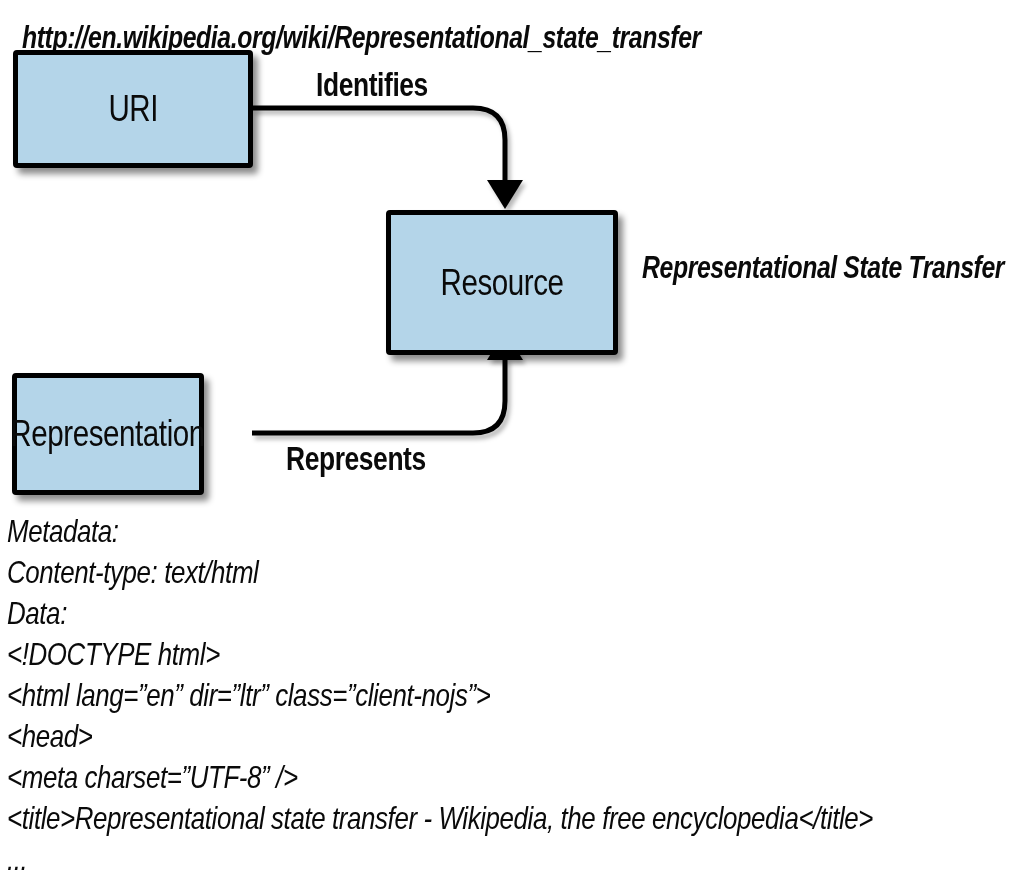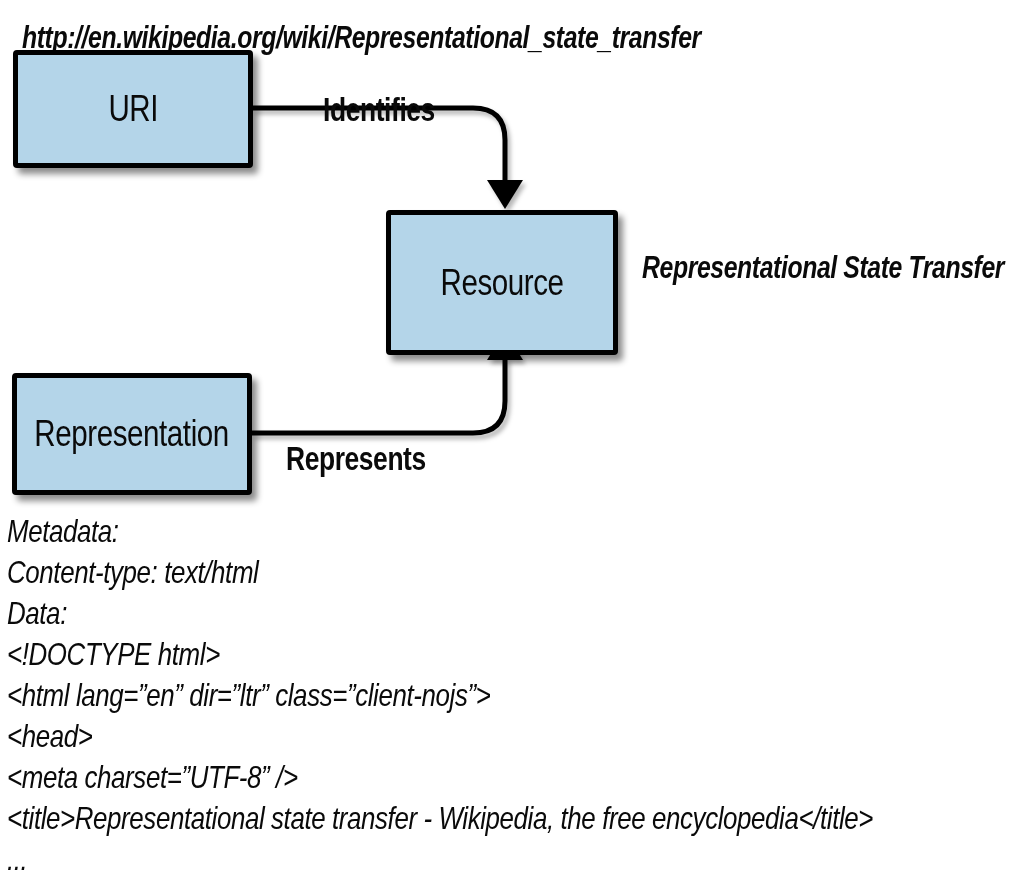--- a/index.html
+++ b/index.html
@@ -54,35 +54,35 @@
     background: #b4d5e9;
     border: 5px solid #000000;
     border-radius: 4px;
     box-shadow: 5px 6px 6px rgba(0,0,0,0.45);
     display: flex;
     align-items: center;
     justify-content: center;
   }
   .node-uri            { left: 13px;  top: 50px;  width: 240px; height: 118px; }
   .node-resource       { left: 386px; top: 210px; width: 232px; height: 145px; }
-  .node-representation { left: 12px;  top: 373px; width: 240px; height: 122px; }
+  .node-representation { left: 12px;  top: 373px; width: 192px; height: 122px; }
   .node-label {
     font-size: 36px;
     font-weight: 500;
     letter-spacing: -0.5px;
   }
 
   .edge-label {
     position: absolute;
     font-size: 33px;
     font-weight: 600;
     letter-spacing: -0.5px;
     white-space: nowrap;
   }
-  .edge-label-identifies { left: 323px; top: 66px; margin-top: 25px; }
+  .edge-label-identifies { left: 316px; top: 66px; }
   .edge-label-represents { left: 286px; top: 440px; }
 
   .resource-caption {
     position: absolute;
     left: 642px;
     top: 250px;
     font-size: 31px;
     font-style: italic;
     font-weight: 600;
     letter-spacing: -0.5px;

